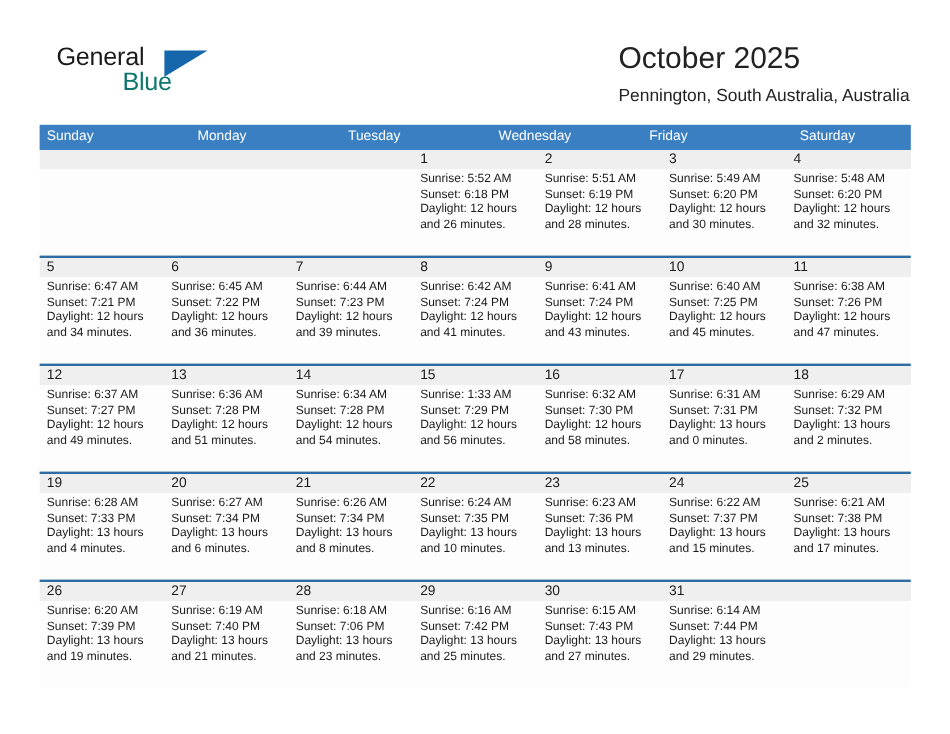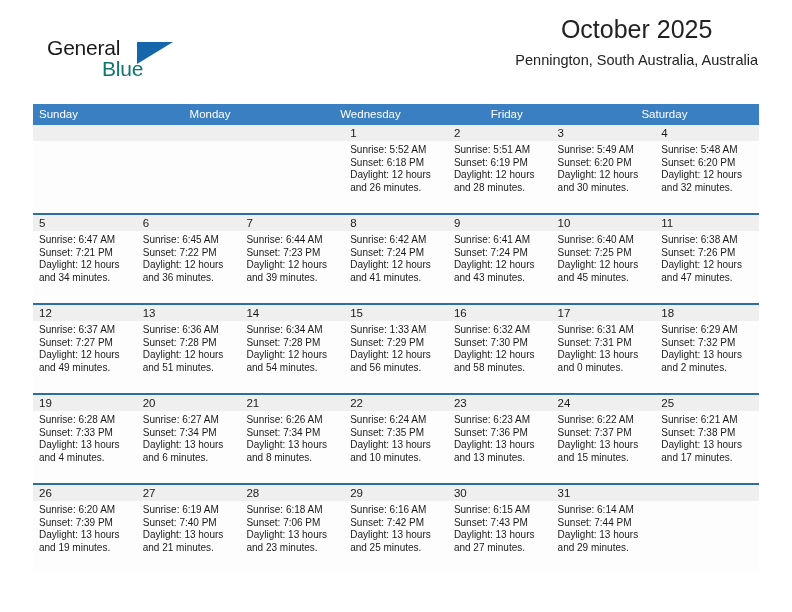--- a/index.html
+++ b/index.html
@@ -58,22 +58,22 @@
     left: 90px;
     top: 6px;
     width: 0;
     height: 0;
     border-left: 36px solid #1566ab;
     border-bottom: 22px solid transparent;
   }
   .title-block {
     position: absolute;
     right: 34px;
-    top: 14px;
-    text-align: center;
+    top: 34px;
+    text-align: left;
   }
   .cal-title {
     font-size: 25px;
     color: #222222;
     line-height: 30px;
     white-space: nowrap;
   }
   .cal-subtitle {
     font-size: 14.5px;
     color: #222222;
@@ -157,20 +157,21 @@
     <div class="title-block">
       <div class="cal-title">October 2025</div>
       <div class="cal-subtitle">Pennington, South Australia, Australia</div>
     </div>
   </div>
 
   <div class="calendar">
     <div class="weekday-row" id="weekday-row">
         <div class="weekday">Sunday</div>
         <div class="weekday">Monday</div>
+        <div class="weekday">Tuesday</div>
         <div class="weekday">Wednesday</div>
         <div class="weekday">Friday</div>
         <div class="weekday">Saturday</div>
       </div>
     <div id="weeks-container">
         <div class="week">
           <div class="week-numbers">
             <div class="daynum"></div>
             <div class="daynum"></div>
             <div class="daynum"></div>

